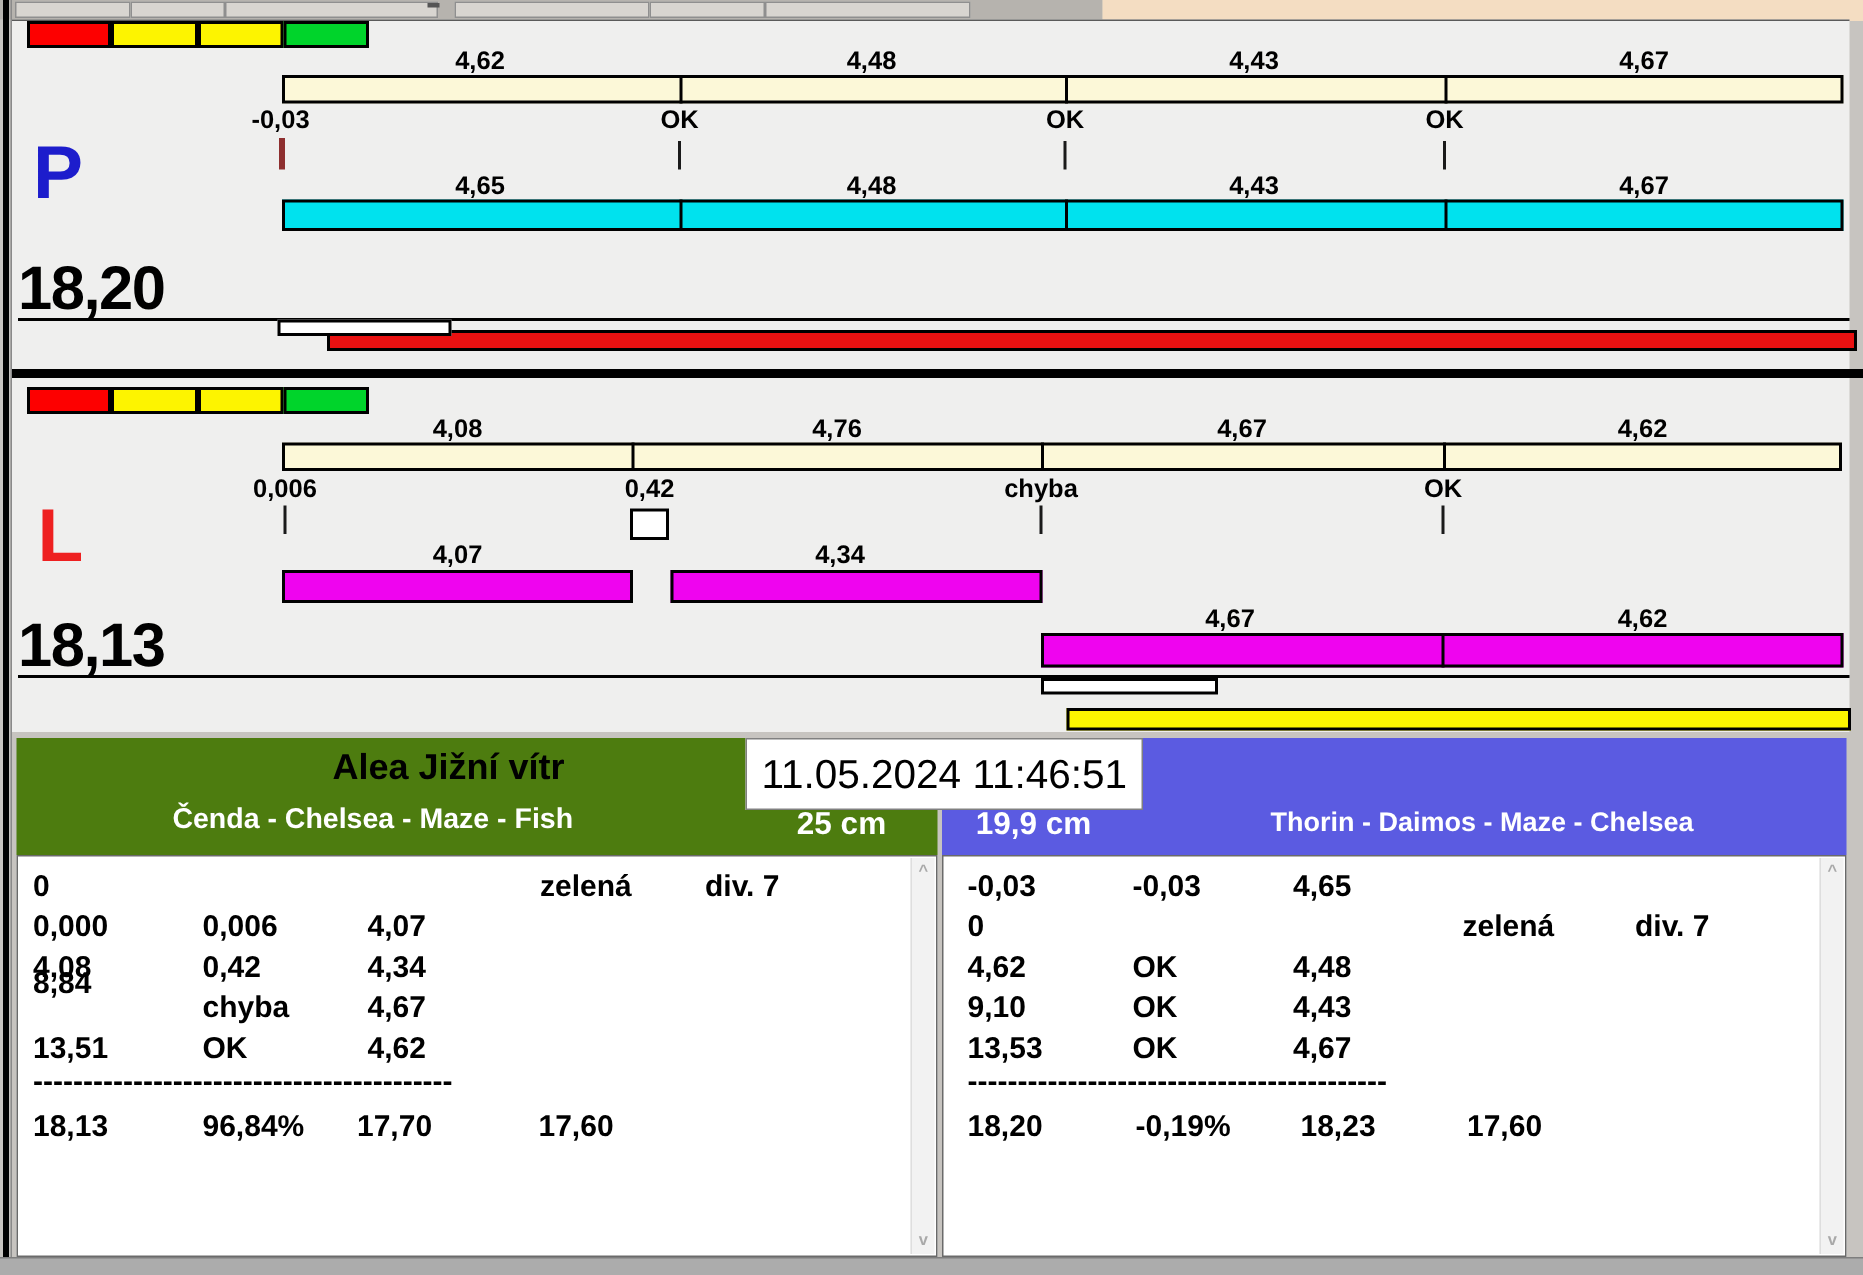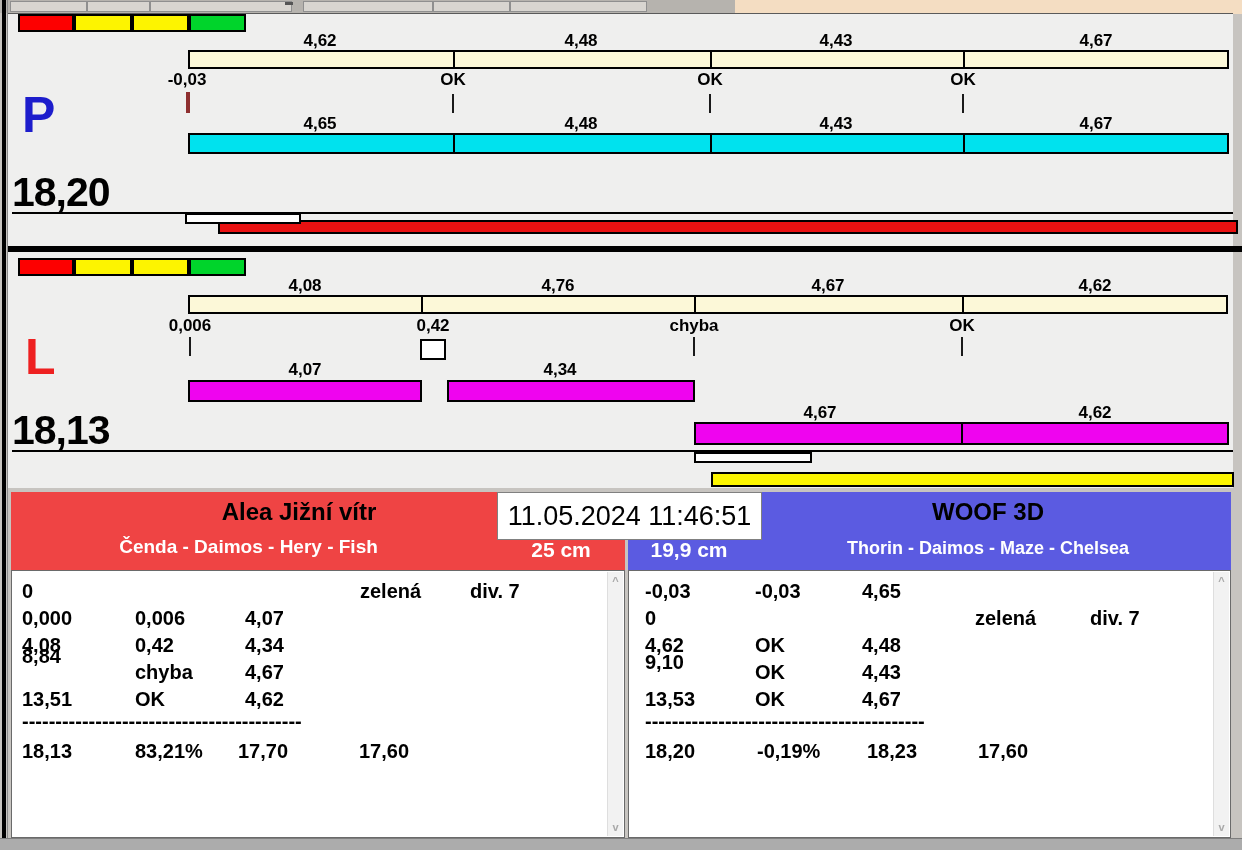--- a/index.html
+++ b/index.html
@@ -25,21 +25,21 @@
   .lane-letter{position:absolute;font-weight:bold;font-size:50px;line-height:1}
   .big-total{position:absolute;font-weight:bold;font-size:41px;letter-spacing:-1px;line-height:1}
   .hline{position:absolute;height:2px;background:#000}
   .cbox{position:absolute;background:#fff;border:2px solid #000;box-sizing:border-box}
   .divider{left:8px;top:246px;width:1234px;height:6px;background:#000}
   
   .hdr{position:absolute;top:492px;height:78px}
   .hdr-title{position:absolute;font-weight:bold;font-size:24px;text-align:center;white-space:nowrap}
   .hdr-sub{position:absolute;font-weight:bold;font-size:19px;color:#fff;text-align:center;white-space:nowrap}
   .hdr-cm{position:absolute;font-weight:bold;font-size:21px;color:#fff;text-align:center;white-space:nowrap}
-  .hdr-red{background:#ef4444}
+  .hdr-red{background:#4d7c0f}
   .hdr-blue{background:#5b5be1}
   .datebox{left:497px;top:492px;width:263px;height:46px;background:#fff;border:1px solid #808080;
            text-align:center;line-height:46px;font-size:27px;z-index:10;white-space:nowrap}
   .body-panel{position:absolute;top:570px;height:268px;background:#fff;border:1px solid #6a6a6a;box-sizing:border-box}
   .cell{position:absolute;font-weight:bold;font-size:20px;white-space:nowrap}
   .dashes{position:absolute;font-weight:bold;font-size:20px;letter-spacing:0;white-space:nowrap;overflow:hidden;width:400px}
   .sb{position:absolute;right:1px;top:1px;bottom:1px;width:15px;background:#f2f2f2;border-left:1px solid #dedede}
   .sb-arrow{position:absolute;left:0;width:15px;text-align:center;color:#a9a9a9;font-size:11px;font-weight:bold;line-height:14px}
   .bottomstrip{left:0;top:838px;width:1242px;height:12px;background:#acacac;border-top:1px solid #7e7e7e}
 </style>
@@ -150,26 +150,25 @@
 </div>
 
 <div class="big-total" style="left:12px;top:410px">18,13</div>
 
 <div class="hline" style="left:12px;top:450px;width:1221px"></div>
 <div class="cbox" style="left:694px;top:452px;width:118px;height:11px;z-index:2"></div>
 <div class="bar" style="left:711px;top:472px;width:523px;height:15px;background:#fcf500"></div>
 
 <div class="hdr hdr-red" style="left:11px;width:614px">
   <div class="hdr-title" style="left:48px;top:6px;width:480px">Alea Jižní vítr</div>
-  <div class="hdr-sub" style="left:0;top:44px;width:475px">Čenda - Daimos - Hery - Fish</div>
+  <div class="hdr-sub" style="left:0;top:44px;width:475px">Čenda - Chelsea - Maze - Fish</div>
   <div class="hdr-cm" style="left:500px;top:46px;width:100px">25 cm</div>
 </div>
 
 <div class="hdr hdr-blue" style="left:628px;width:603px">
-  <div class="hdr-title" style="left:117px;top:6px;width:486px">WOOF 3D</div>
   <div class="hdr-sub" style="left:117px;top:46px;width:486px;font-size:18px">Thorin - Daimos - Maze - Chelsea</div>
   <div class="hdr-cm" style="left:6px;top:46px;width:110px">19,9 cm</div>
 </div>
 
 <div class="abs datebox">11.05.2024 11:46:51</div>
 
 <div class="body-panel" style="left:11px;width:614px">
   <div class="cell" style="left:10px;top:9px">0</div>
   <div class="cell" style="left:348px;top:9px">zelená</div>
   <div class="cell" style="left:458px;top:9px">div. 7</div>
@@ -186,21 +185,21 @@
   <div class="cell" style="left:123px;top:90px">chyba</div>
   <div class="cell" style="left:233px;top:90px">4,67</div>
 
   <div class="cell" style="left:10px;top:117px">13,51</div>
   <div class="cell" style="left:123px;top:117px">OK</div>
   <div class="cell" style="left:233px;top:117px">4,62</div>
 
   <div class="dashes" style="left:10px;top:139px">------------------------------------------</div>
 
   <div class="cell" style="left:10px;top:169px">18,13</div>
-  <div class="cell" style="left:123px;top:169px">83,21%</div>
+  <div class="cell" style="left:123px;top:169px">96,84%</div>
   <div class="cell" style="left:226px;top:169px">17,70</div>
   <div class="cell" style="left:347px;top:169px">17,60</div>
 
   <div class="sb">
     <div class="sb-arrow" style="top:2px">^</div>
     <div class="sb-arrow" style="bottom:2px">v</div>
   </div>
 </div>
 
 <div class="body-panel" style="left:628px;width:603px">
@@ -209,21 +208,21 @@
   <div class="cell" style="left:233px;top:9px">4,65</div>
 
   <div class="cell" style="left:16px;top:36px">0</div>
   <div class="cell" style="left:346px;top:36px">zelená</div>
   <div class="cell" style="left:461px;top:36px">div. 7</div>
 
   <div class="cell" style="left:16px;top:63px">4,62</div>
   <div class="cell" style="left:126px;top:63px">OK</div>
   <div class="cell" style="left:233px;top:63px">4,48</div>
 
-  <div class="cell" style="left:16px;top:80px">9,10</div>
+  <div class="cell" style="left:16px;top:90px">9,10</div>
   <div class="cell" style="left:126px;top:90px">OK</div>
   <div class="cell" style="left:233px;top:90px">4,43</div>
 
   <div class="cell" style="left:16px;top:117px">13,53</div>
   <div class="cell" style="left:126px;top:117px">OK</div>
   <div class="cell" style="left:233px;top:117px">4,67</div>
 
   <div class="dashes" style="left:16px;top:139px">------------------------------------------</div>
 
   <div class="cell" style="left:16px;top:169px">18,20</div>

